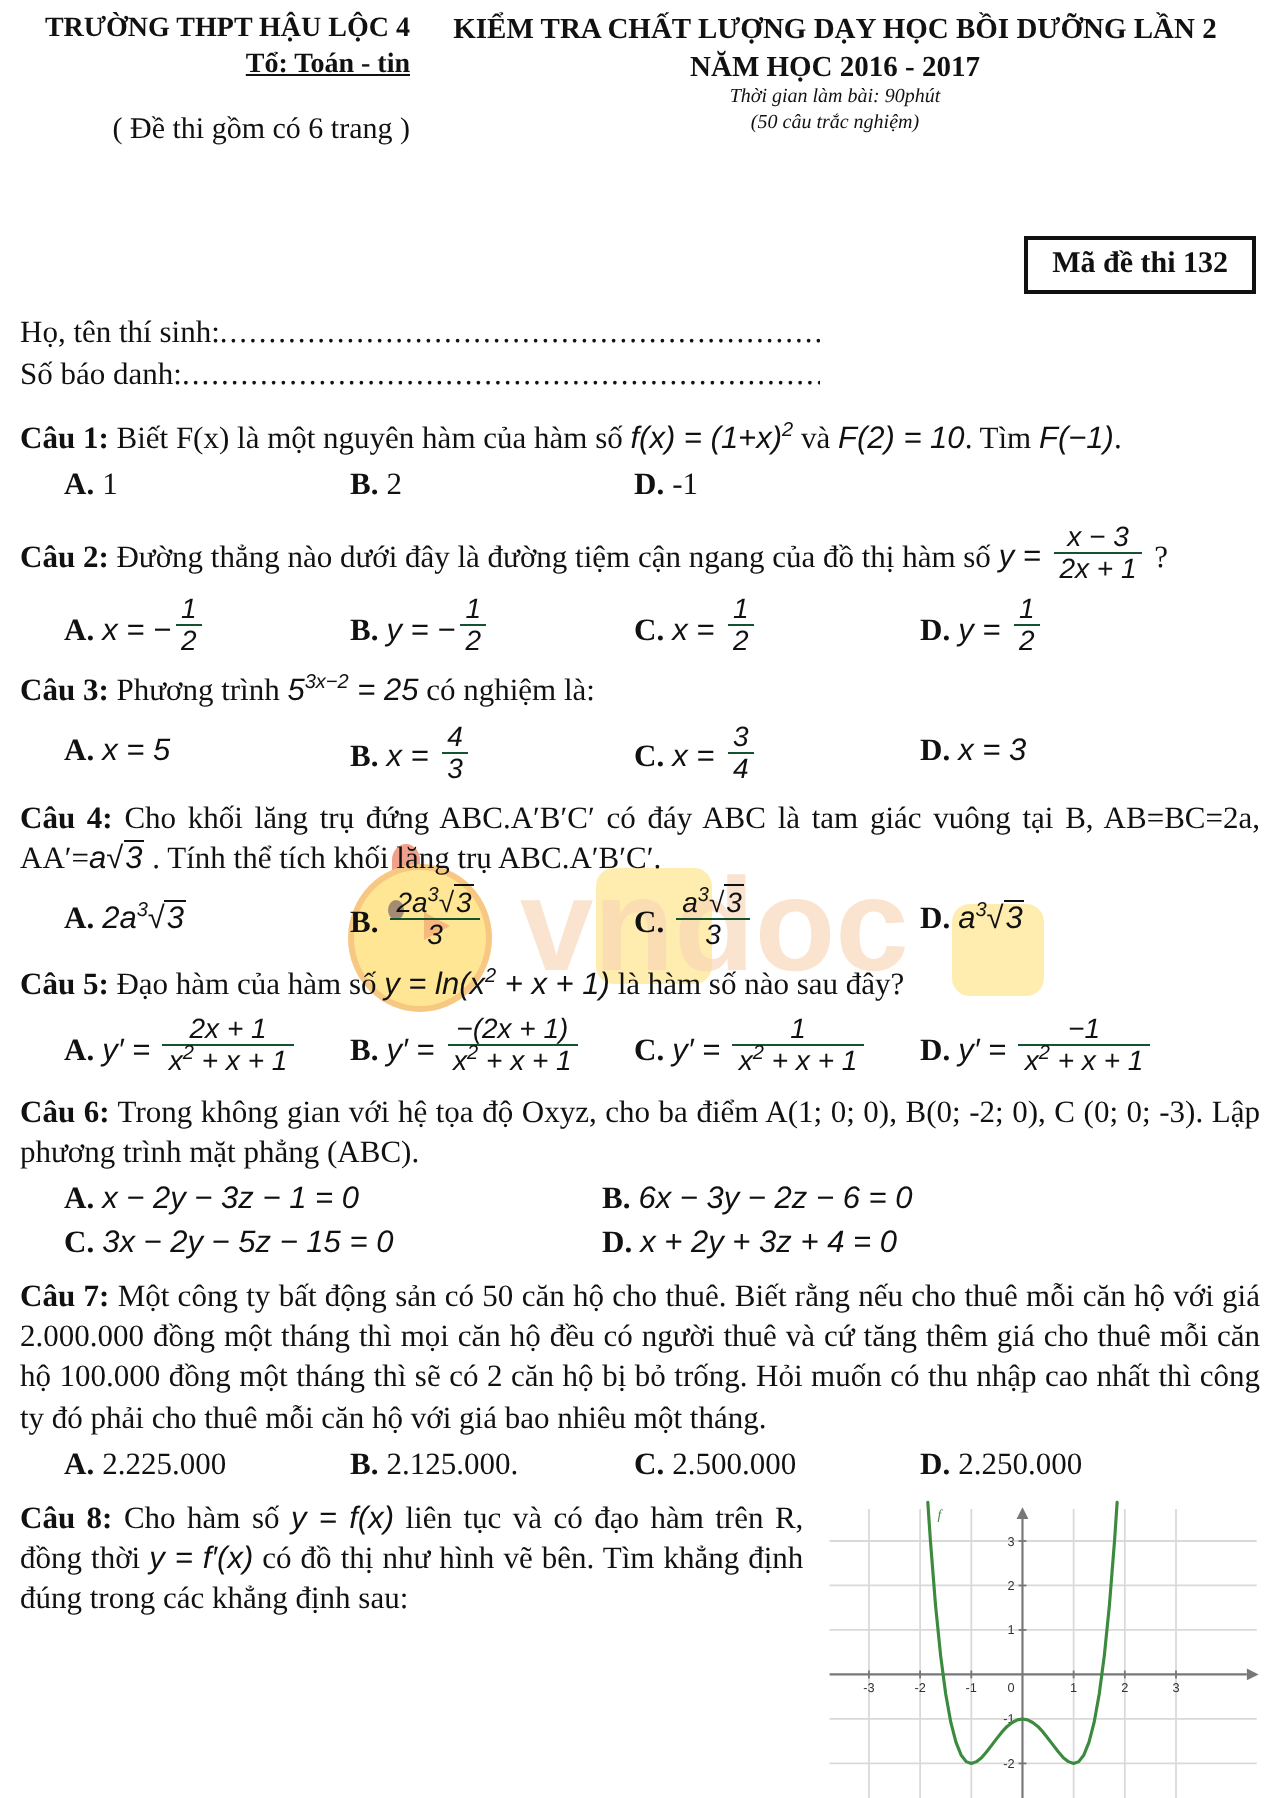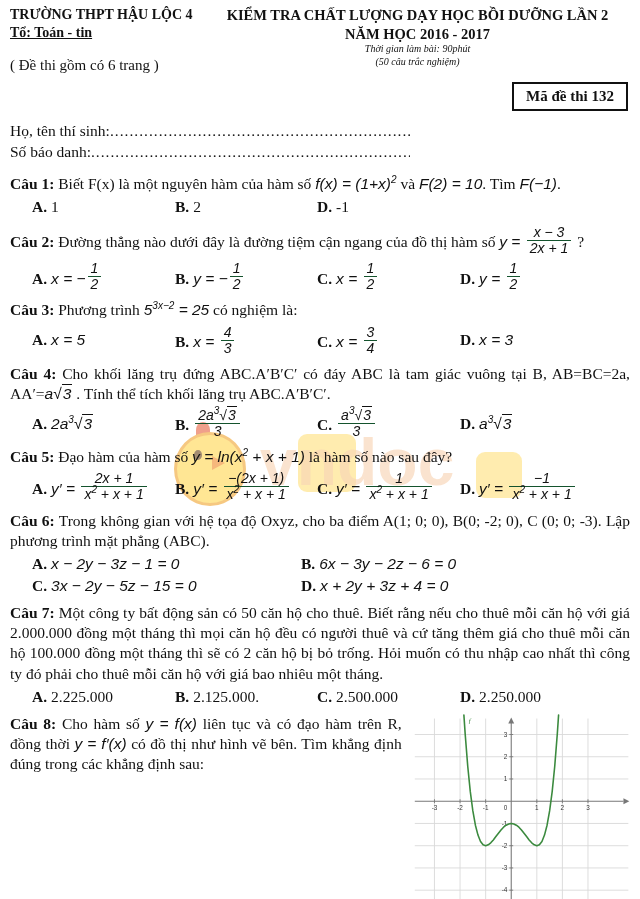--- a/index.html
+++ b/index.html
@@ -4,28 +4,28 @@
 <style>
   html,body{margin:0;padding:0;background:#e8e8e8;}
   .page{
     position:relative;z-index:0;width:640px;height:899px;margin:0 auto;
     background:#fff;box-sizing:border-box;padding:6px 10px 0 10px;
     font-family:"Liberation Serif",serif;font-size:15.5px;color:#111;
     overflow:hidden;line-height:1.3;
   }
   
   .hdr{display:flex;align-items:flex-start;}
-  .hdr-left{width:195px;text-align:left;font-weight:bold;font-size:14px;line-height:1.3;}
+  .hdr-left{width:195px;text-align:right;font-weight:bold;font-size:14px;line-height:1.3;}
   .hdr-left .dept{text-decoration:underline;}
   .hdr-left .pages{font-weight:normal;font-size:15px;margin-top:14px;}
   .hdr-center{flex:1;text-align:center;font-size:14.5px;line-height:1.28;}
   .hdr-center .t1,.hdr-center .t2,.hdr-center .subj{font-weight:bold;}
   .hdr-center .time,.hdr-center .fmt{font-style:italic;font-size:10px;}
   .codebox-row{text-align:right;margin:6px 2px 0 0;}
-  .codebox{display:inline-block;border:2px solid #111;padding:3px 12px;font-weight:bold;font-size:15px;}
+  .codebox{display:inline-block;border:2px solid #111;padding:3px 12px;font-weight:bold;font-size:15px;margin-top:36px;}
   
   .student{margin-top:10px;}
   .stuline{display:flex;width:400px;white-space:nowrap;}
   .stuline .dots{flex:1;overflow:hidden;letter-spacing:1px;}
   
   .qs{margin-top:12px;}
   .q{margin-top:7px;}
   .qtext{margin:0;text-align:justify;}
   .qlabel{font-weight:bold;}
   .opts{display:grid;grid-template-columns:137px 136px 137px auto;

